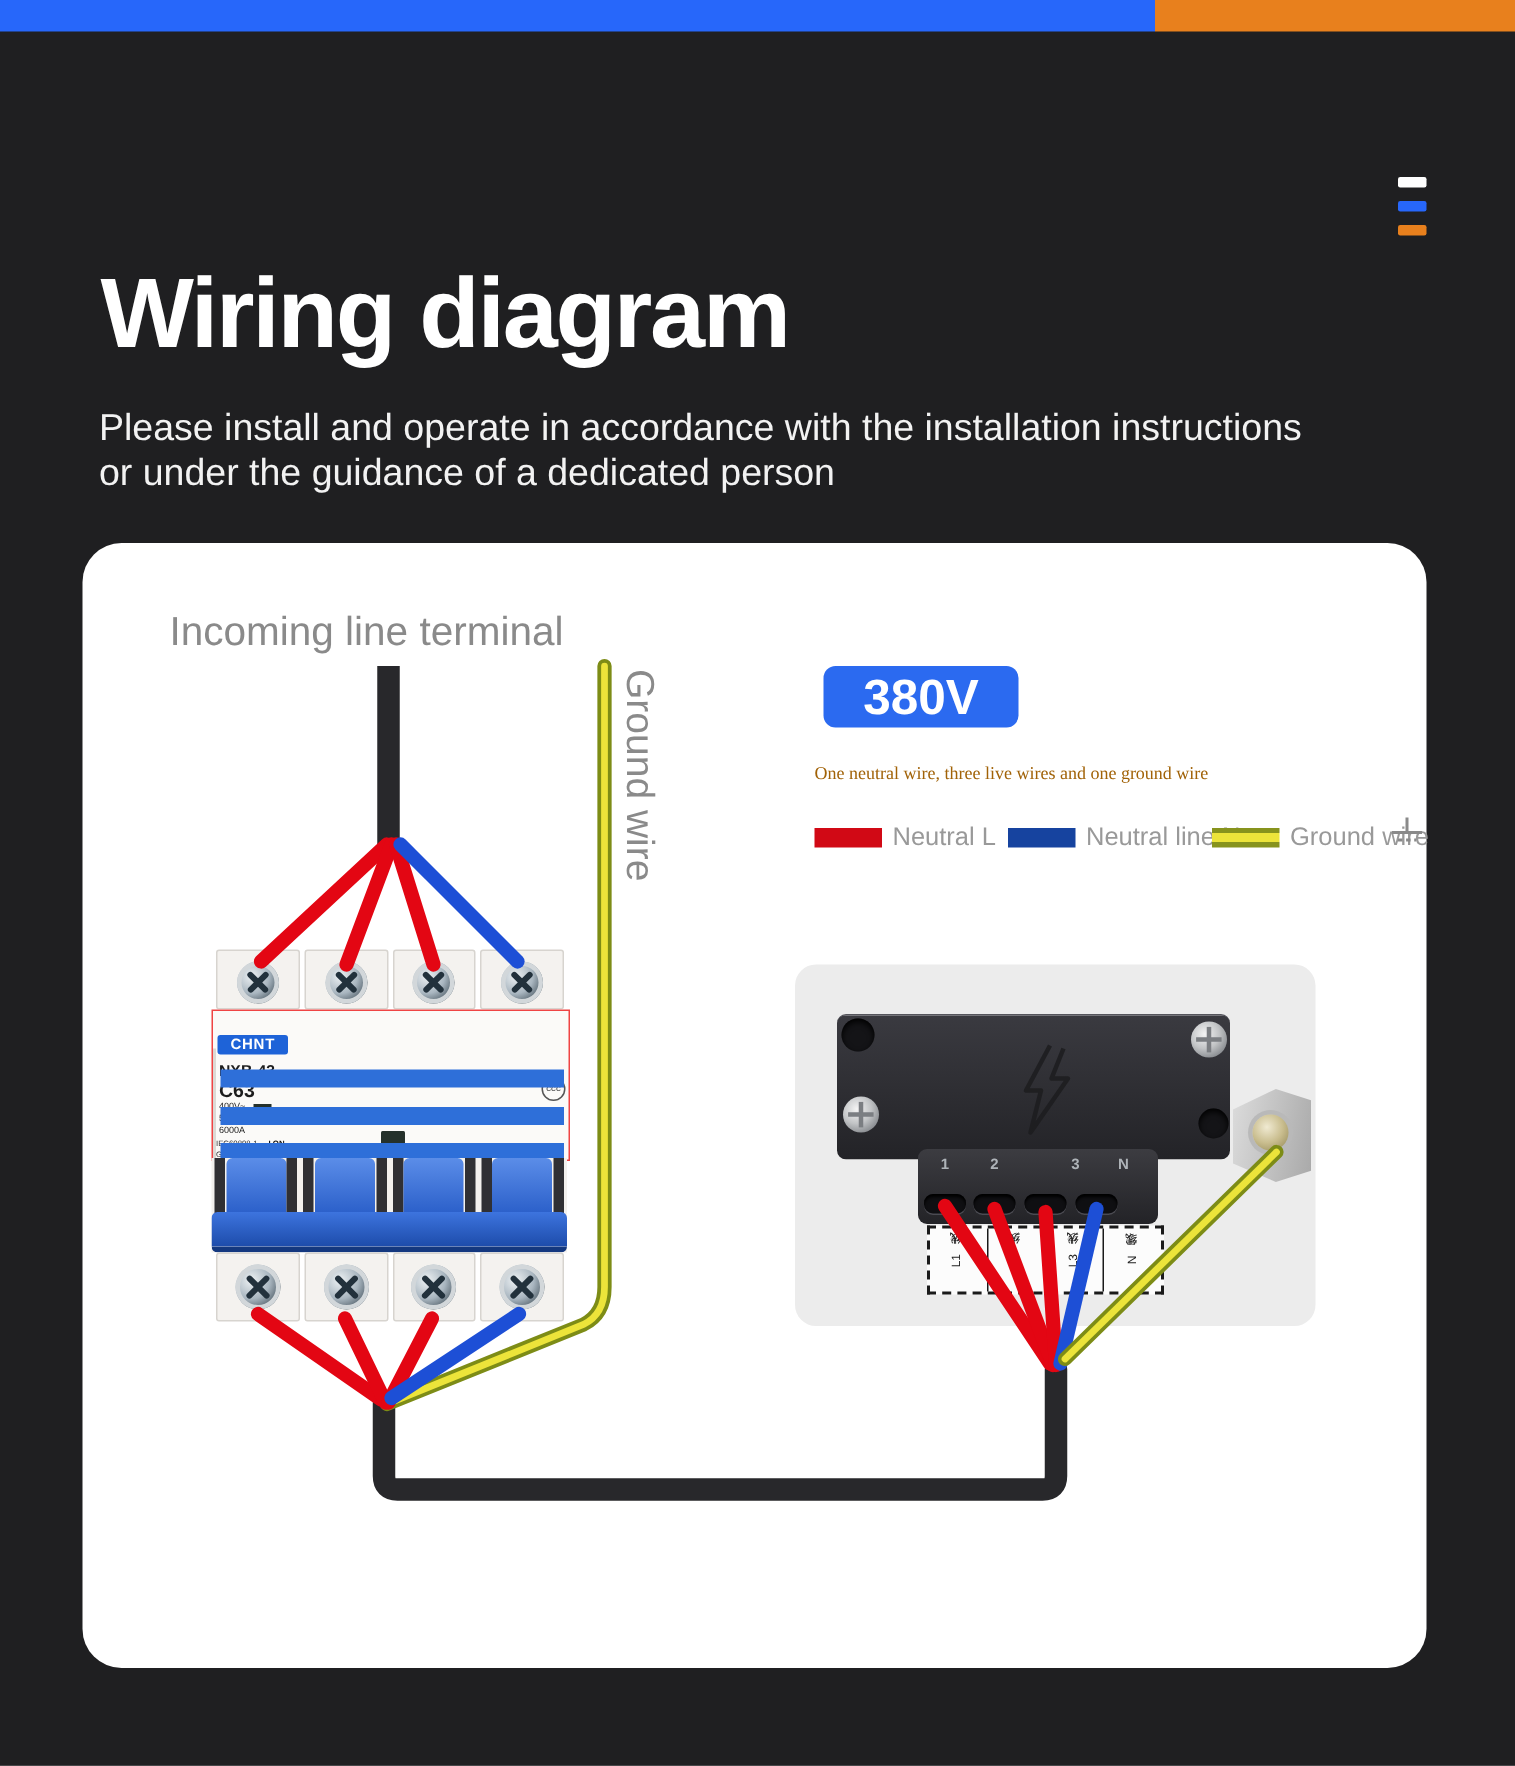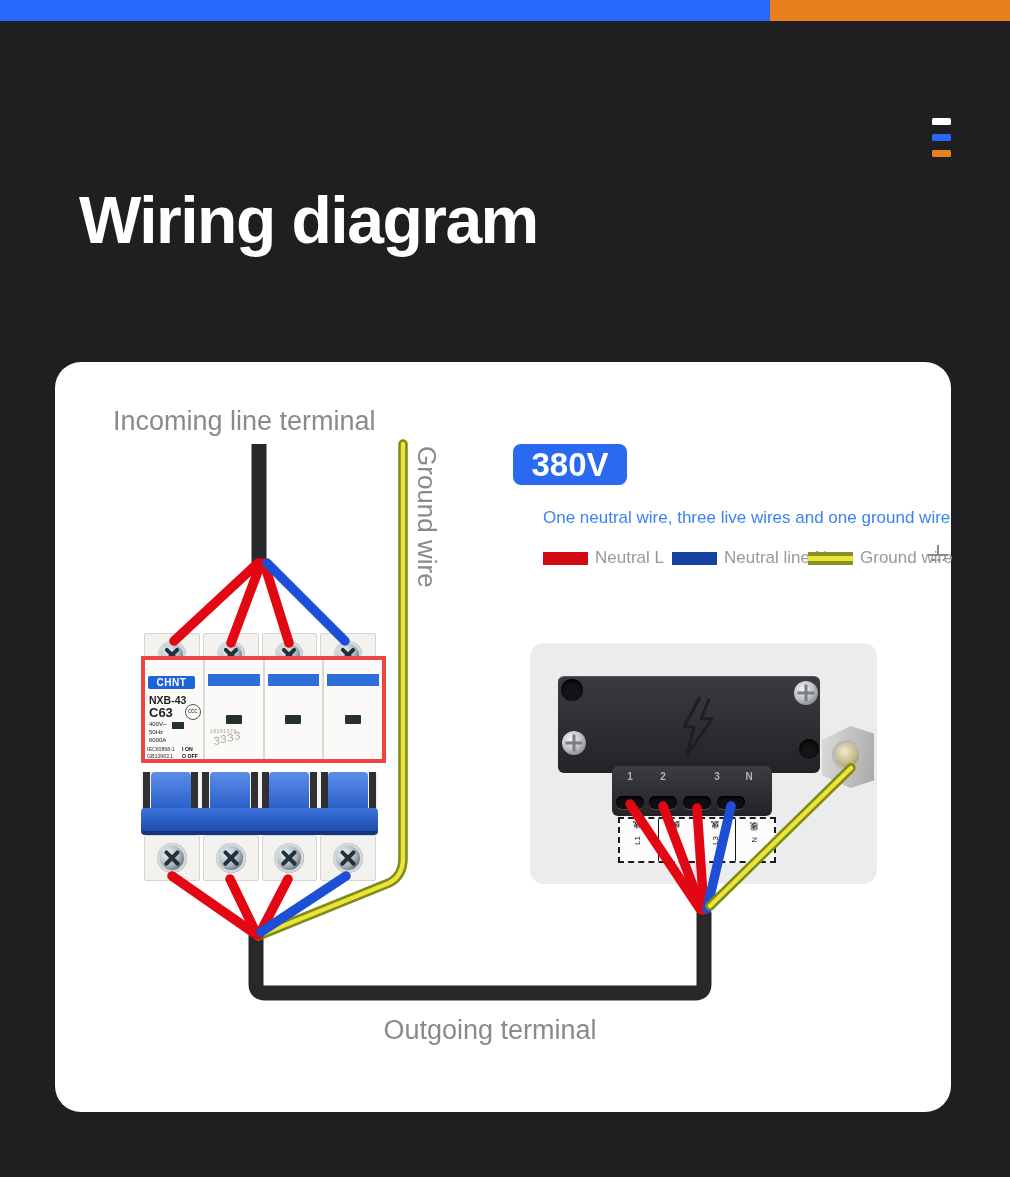--- a/index.html
+++ b/index.html
@@ -16,23 +16,23 @@
 
   
   .title{left:63px;top:166px;color:#ffffff;font-size:66px;font-weight:bold;letter-spacing:-1.5px;white-space:nowrap;}
   .subtitle{left:66px;top:270px;color:#f2f2f2;font-size:25px;line-height:30px;}
 
   
   .card{left:55px;top:362px;width:896px;height:750px;background:#ffffff;border-radius:26px;}
   .zone-label{color:#8a8a8a;font-size:27px;white-space:nowrap;}
   .vlabel{color:#8a8a8a;font-size:26px;writing-mode:vertical-rl;white-space:nowrap;}
 
-  .badge{left:458px;top:82px;width:114px;height:41px;background:#2b6af0;border-radius:8px;
+  .badge{left:494px;top:82px;width:130px;height:41px;background:#2b6af0;border-radius:8px;
          color:#fff;font-size:33px;font-weight:bold;text-align:center;line-height:41px;}
-  .descr{left:488px;top:146px;color:#3b82f6;font-size:17px;white-space:nowrap;}
+  .descr{left:488px;top:146px;color:#a16207;font-size:12px;white-space:nowrap;font-family:Liberation Serif, serif;}
 
   .legend-item{top:186px;display:flex;align-items:center;}
   .swatch{width:45px;height:13px;margin-right:7px;}
   .swatch-red{background:#d10915;}
   .swatch-blue{background:#16439f;}
   .swatch-ground{background:linear-gradient(#87931d 0 28%,#ece43a 28% 72%,#87931d 72% 100%);}
   .legend-label{color:#999;font-size:17px;white-space:nowrap;}
 
   
   .termrow{display:flex;gap:3px;}
@@ -40,22 +40,22 @@
           display:flex;justify-content:center;}
   .screw{border-radius:50%;position:relative;margin-top:7px;
          background:radial-gradient(circle at 35% 35%,#eef2f4,#a9b6c0 45%,#5a6872 72%,#33424e 100%);
          box-shadow:inset 0 0 0 3px #d2d7da;}
   .screw.s28{width:28px;height:28px;}
   .screw.s30{width:30px;height:30px;}
   .screw::before,.screw::after{content:"";position:absolute;left:50%;top:50%;width:4px;height:66%;
          background:#22313c;transform:translate(-50%,-50%) rotate(45deg);border-radius:2px;}
   .screw::after{transform:translate(-50%,-50%) rotate(-45deg);}
 
-  .bkbody{left:86px;top:294px;width:237px;height:99px;background:#fbfaf8;border:4px solid #ef4444;
-          display:flex;}
+  .bkbody{left:86px;top:311px;width:237px;height:99px;background:#fbfaf8;border:1px solid #ef4444;
+          display:flex;flex-direction:column;}
   .bkmod{flex:1;position:relative;}
   .bkmod + .bkmod{border-left:2px solid #dcd9d4;}
   .bkstripe{position:absolute;left:3px;right:3px;top:14px;height:12px;background:#2e6fd9;}
   .bkwin{position:absolute;left:50%;top:55px;transform:translateX(-50%);width:16px;height:9px;
          background:#25312b;border-radius:1px;}
   .chnt-logo{position:absolute;left:3px;top:16px;width:47px;height:13px;background:#1e63d8;border-radius:2px;
          color:#fff;font-size:10px;font-weight:bold;text-align:center;line-height:13px;letter-spacing:.5px;}
   .bk-model{position:absolute;left:4px;top:34px;font-size:10.5px;font-weight:bold;color:#1d1d1d;}
   .bk-rating{position:absolute;left:4px;top:45px;font-size:13px;font-weight:bold;color:#1d1d1d;}
   .ccc{position:absolute;right:2px;top:44px;width:14px;height:14px;border:1.3px solid #555;border-radius:50%;
@@ -113,21 +113,25 @@
 
   <div class="abs topbar-blue"></div>
   <div class="abs topbar-orange"></div>
 
   <div class="abs" style="left:932px;top:118px;">
     <div class="menu-bar" style="background:#ffffff;"></div>
     <div class="menu-bar" style="background:#2767fa;margin-top:9px;"></div>
     <div class="menu-bar" style="background:#e8801d;margin-top:9px;"></div>
   </div>
 
-  <h1 class="abs title" style="margin:16px;">Wiring diagram</h1>
+  <h1 class="abs title" style="margin:4px;">Wiring diagram</h1>
+  <p class="abs subtitle" style="margin:0;">
+    <span>Please install and operate in accordance with the installation instructions</span><br>
+    <span>or under the guidance of a dedicated person</span>
+  </p>
 
   <div class="abs card">
 
     <div class="abs zone-label" style="left:58px;top:44px;">Incoming line terminal</div>
 
     <div class="abs vlabel" style="left:356px;top:84px;">Ground wire</div>
 
     <div class="abs badge">380V</div>
 
     <div class="abs descr">One neutral wire, three live wires and one ground wire</div>
@@ -267,21 +271,20 @@
           </div>
         <div class="dashcell">
             <span class="vtext">L3火线</span>
           </div>
         <div class="dashcell">
             <span class="vtext">N零线</span>
           </div>
       </div>
     </div>
 
-    <div class="abs zone-label outgoing-label">Outgoing terminal</div>
   </div>
 
   <svg class="abs wires" viewBox="0 0 1010 1177">
 
     <line x1="259" y1="444" x2="259" y2="566" stroke="#28282b" stroke-width="15"></line>
     <path d="M 256 936 L 256 984 Q 256 993 265 993 L 695 993 Q 704 993 704 984 L 704 913" fill="none" stroke="#28282b" stroke-width="15" stroke-linecap="round"></path>
 
     <g>
       <path d="M 403 444 L 403 858 Q 403 876 389 883 L 258 936" fill="none" stroke="#7d8c16" stroke-width="9.5" stroke-linecap="round"></path>
       <path d="M 403 444 L 403 858 Q 403 876 389 883 L 258 936" fill="none" stroke="#ece43a" stroke-width="4.5" stroke-linecap="round"></path>

